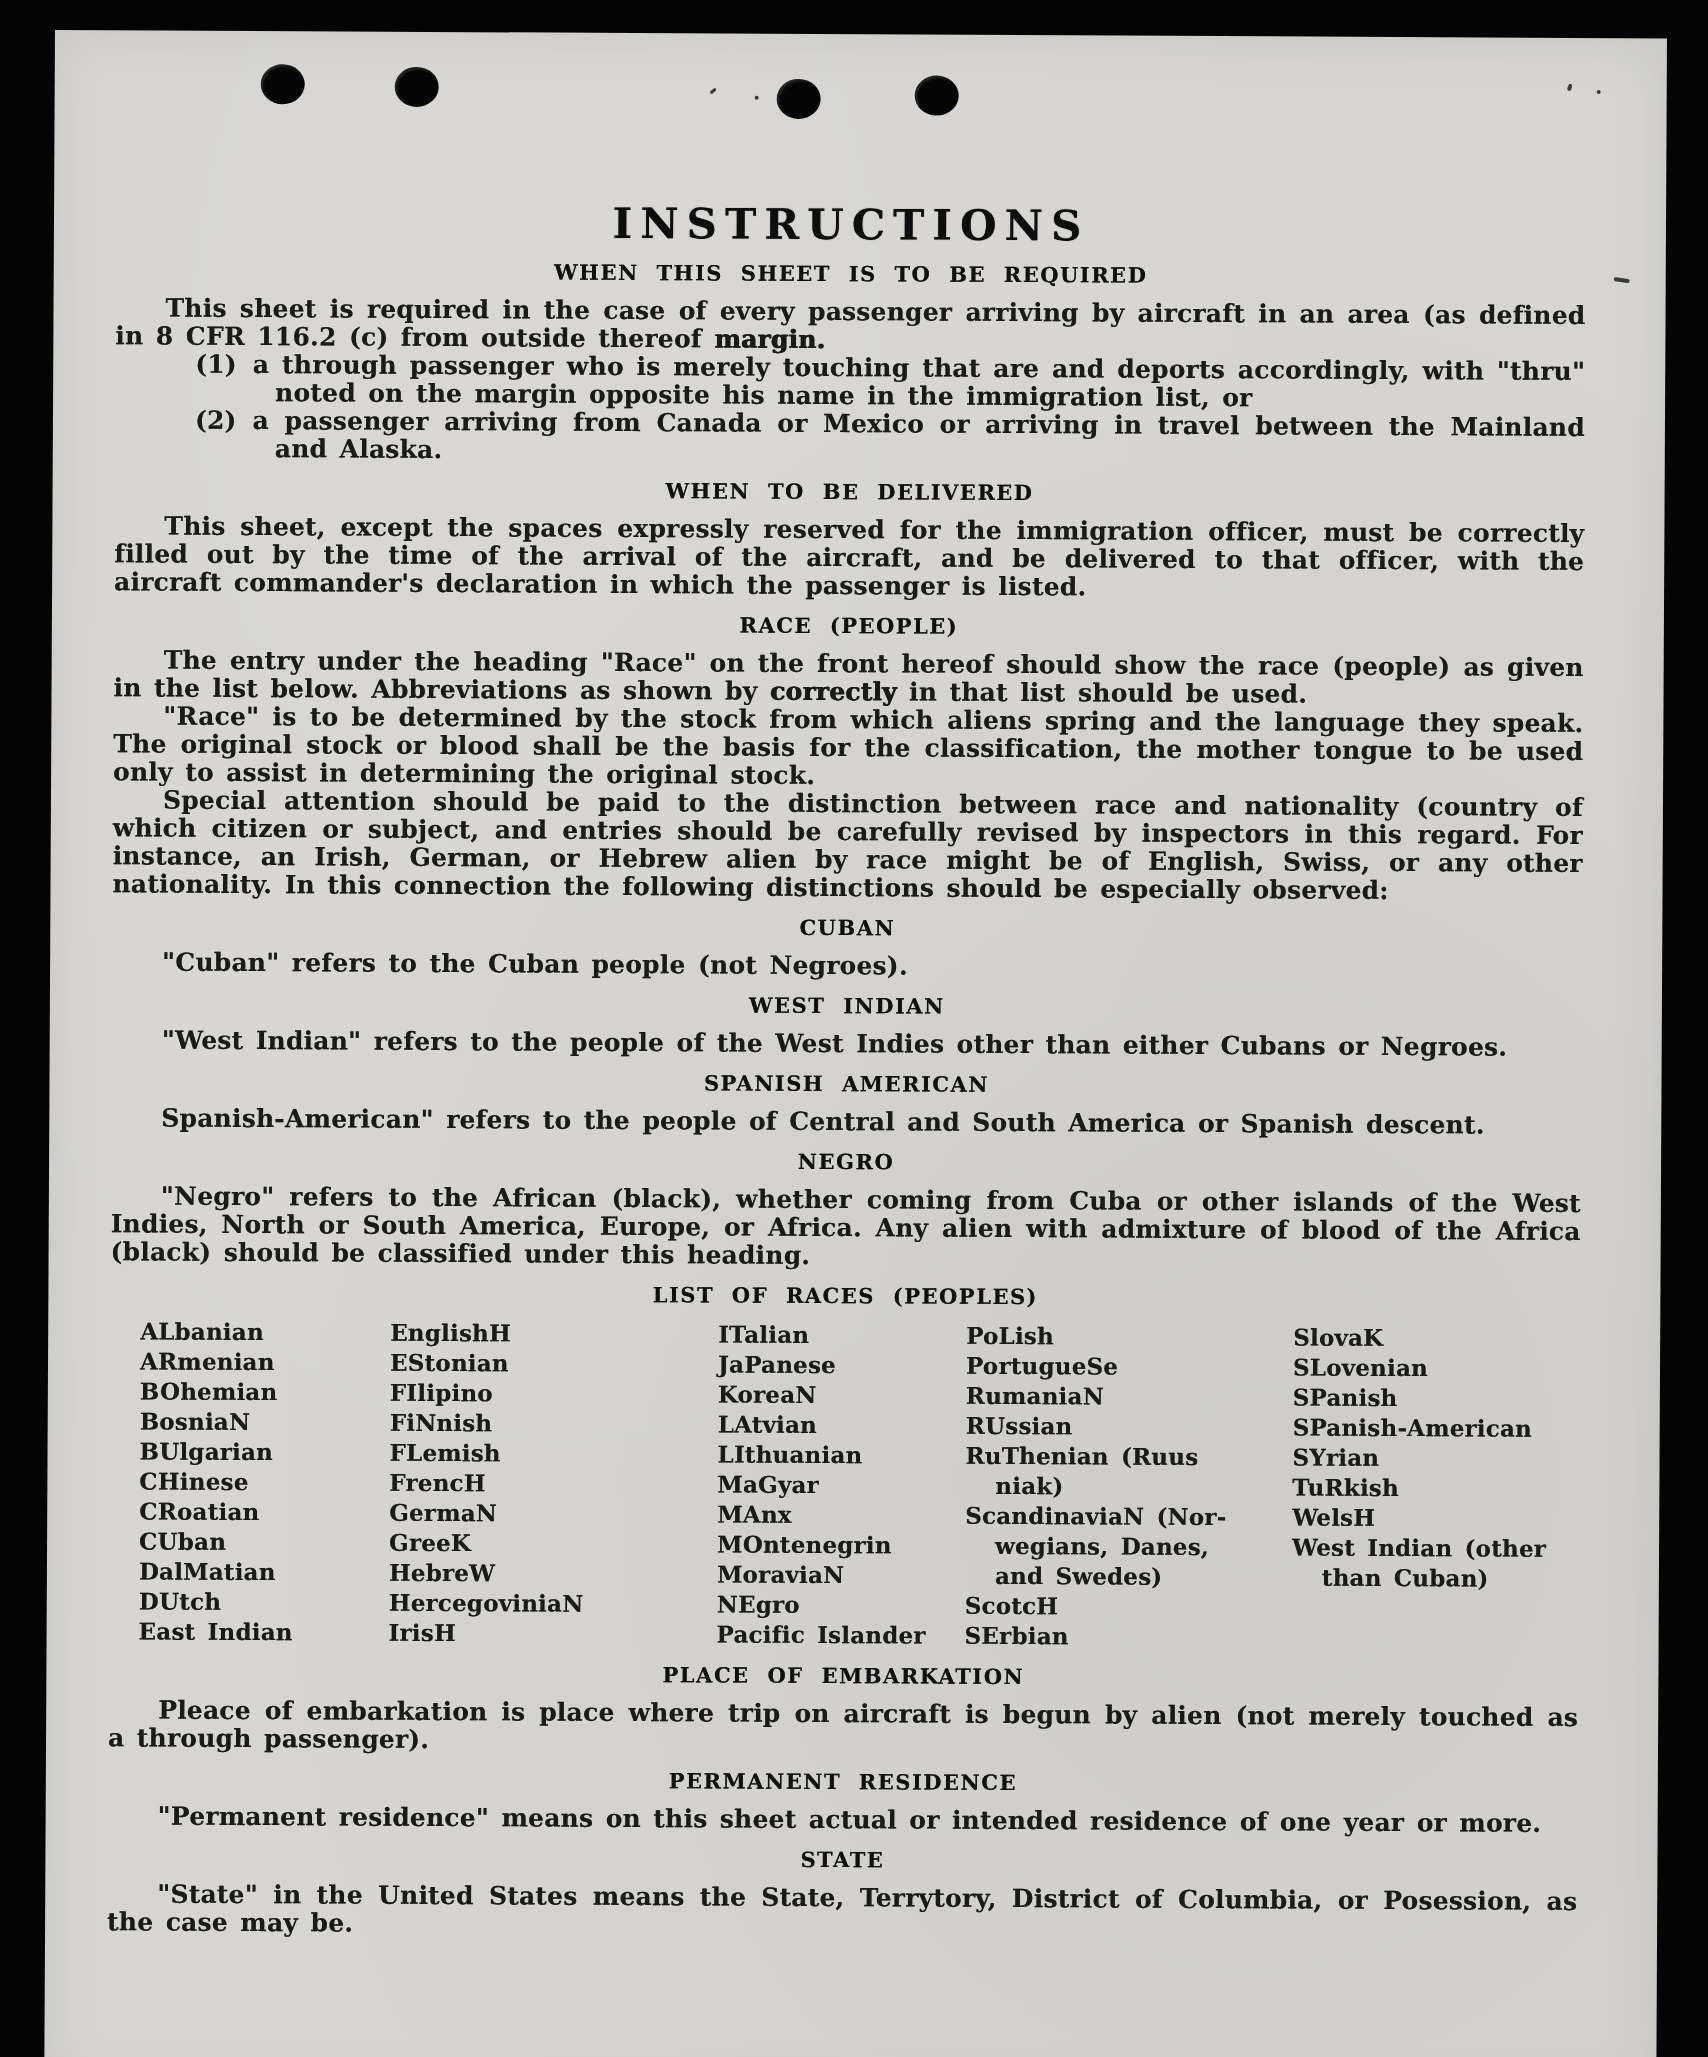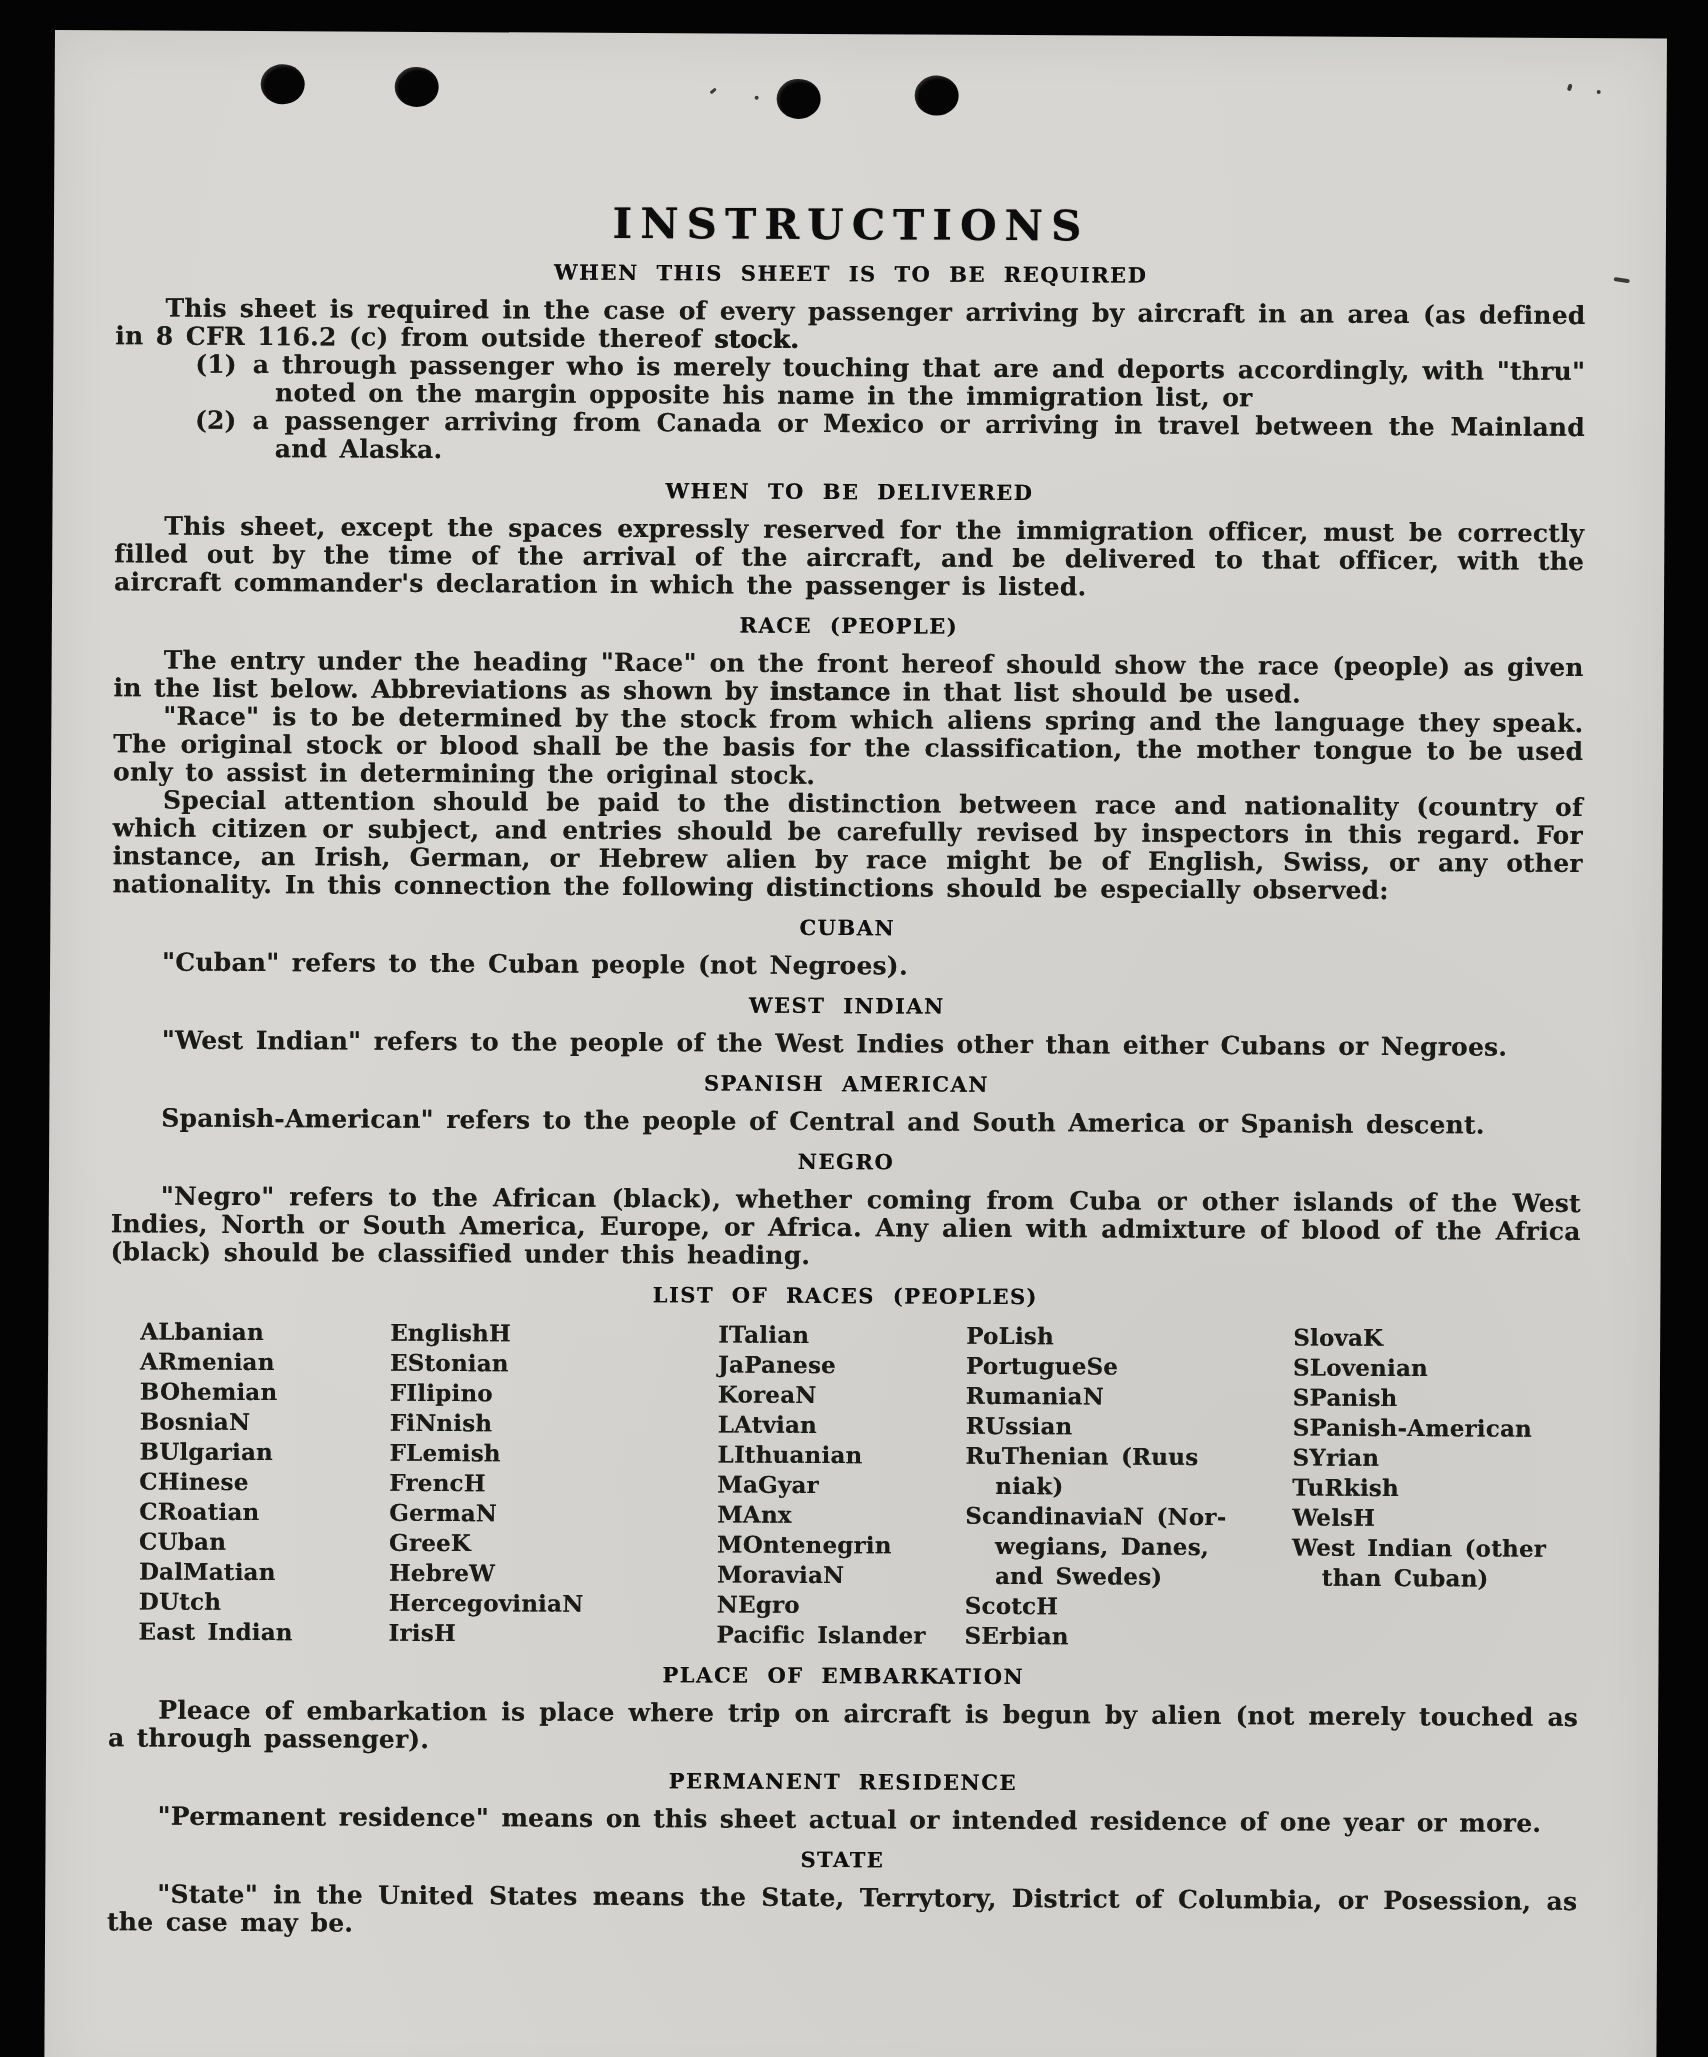--- a/index.html
+++ b/index.html
@@ -118,29 +118,29 @@
   <div class="art" style="left:700px; top:62px; width:4px; height:4px; border-radius:50%;"></div>
   <div class="art" style="left:1513px; top:46px; width:4px; height:7px; transform:rotate(18deg);"></div>
   <div class="art" style="left:1542px; top:52px; width:4px; height:4px; border-radius:50%;"></div>
   <div class="art" style="left:1560px; top:240px; width:16px; height:4px; transform:rotate(8deg);"></div>
 
   <div class="content">
 
     <h1 class="title">INSTRUCTIONS</h1>
 
     <h2 class="sec-heading">WHEN THIS SHEET IS TO BE REQUIRED</h2>
-    <p class="body-p"><span>This sheet is required in the case of every passenger arriving by aircraft in an area (as defined in 8 CFR 116.2 (c) from outside thereof </span><span class="xb">stock.</span></p>
+    <p class="body-p"><span>This sheet is required in the case of every passenger arriving by aircraft in an area (as defined in 8 CFR 116.2 (c) from outside thereof </span><span class="xb">margin.</span></p>
     <div class="num-item"><span class="num">(1)</span><span>a through passenger who is merely touching that are and deports accordingly, with "thru" noted on the margin opposite his name in the immigration list, or</span></div>
     <div class="num-item"><span class="num">(2)</span><span>a passenger arriving from Canada or Mexico or arriving in travel between the Mainland and Alaska.</span></div>
 
     <h2 class="sec-heading">WHEN TO BE DELIVERED</h2>
     <p class="body-p">This sheet, except the spaces expressly reserved for the immigration officer, must be correctly filled out by the time of the arrival of the aircraft, and be delivered to that officer, with the aircraft commander's declaration in which the passenger is listed.</p>
 
     <h2 class="sec-heading">RACE (PEOPLE)</h2>
-    <p class="body-p"><span>The entry under the heading "Race" on the front hereof should show the race (people) as given in the list below. Abbreviations as shown by </span><span class="xb">instance</span><span> in that list should be used.</span></p>
+    <p class="body-p"><span>The entry under the heading "Race" on the front hereof should show the race (people) as given in the list below. Abbreviations as shown by </span><span class="xb">correctly</span><span> in that list should be used.</span></p>
     <p class="body-p">"Race" is to be determined by the stock from which aliens spring and the language they speak. The original stock or blood shall be the basis for the classification, the mother tongue to be used only to assist in determining the original stock.</p>
     <p class="body-p">Special attention should be paid to the distinction between race and nationality (country of which citizen or subject, and entries should be carefully revised by inspectors in this regard. For instance, an Irish, German, or Hebrew alien by race might be of English, Swiss, or any other nationality. In this connection the following distinctions should be especially observed:</p>
 
     <h2 class="sec-heading">CUBAN</h2>
     <p class="body-p">"Cuban" refers to the Cuban people (not Negroes).</p>
 
     <h2 class="sec-heading">WEST INDIAN</h2>
     <p class="body-p">"West Indian" refers to the people of the West Indies other than either Cubans or Negroes.</p>
 
     <h2 class="sec-heading">SPANISH AMERICAN</h2>

